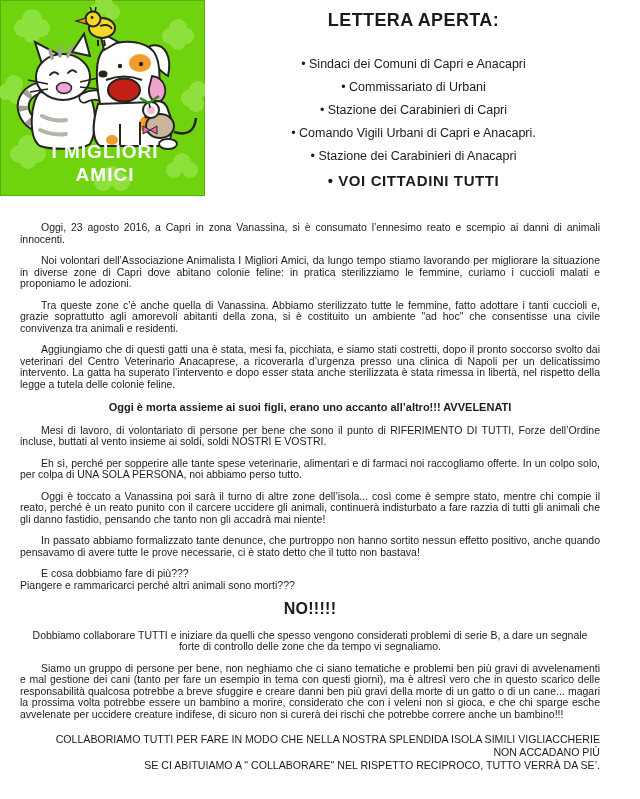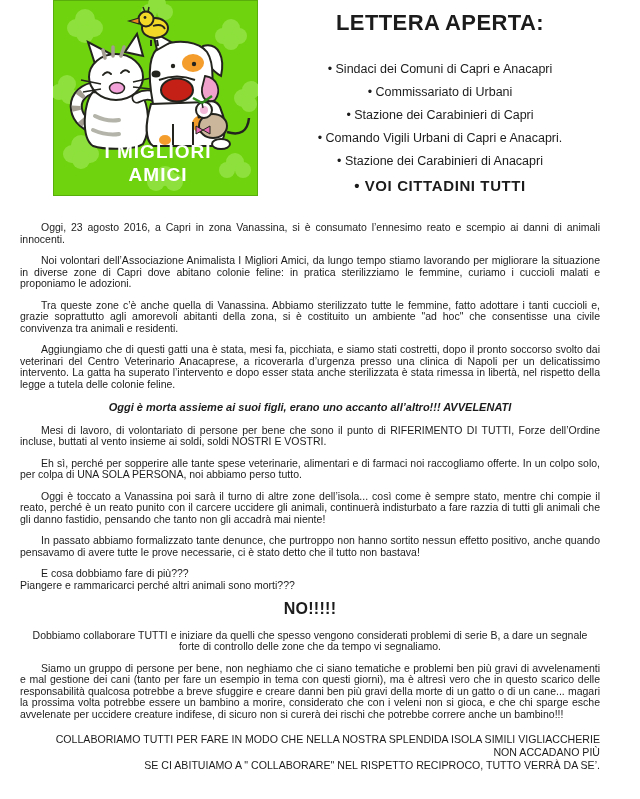--- a/index.html
+++ b/index.html
@@ -6,32 +6,32 @@
   .page{
     position:relative;
     width:640px;height:799px;
     overflow:hidden;
     background:#ffffff;
     color:#1c1c1c;
     font-family:"Liberation Sans", sans-serif;
   }
   
   .header{display:flex;align-items:flex-start;}
-  .logo{flex:0 0 auto;width:205px;height:196px;margin-left:53px;}
+  .logo{flex:0 0 auto;width:205px;height:196px;}
   .logo svg{display:block;}
   .header-right{flex:1;text-align:center;padding:8px 24px 0 6px;}
-  .letter-title{font-size:22px;font-weight:bold;letter-spacing:.4px;margin:2px 0 26px;}
+  .letter-title{font-size:18px;font-weight:bold;letter-spacing:.4px;margin:2px 0 26px;}
   .recipient{font-size:12.5px;margin:0 0 8.5px;line-height:14.5px;}
   .addressee{font-size:15px;font-weight:bold;letter-spacing:.6px;margin-top:6px;}
   
   .body{padding:26px 40px 0 20px;font-size:10.5px;line-height:11.5px;}
   .body p{margin:0 0 10px;}
   p.j{text-align:justify;text-indent:21px;}
   p.c{text-align:center;}
-  p.hl{font-weight:bold;font-style:italic;font-size:11px;text-align:center;margin:12px 0 11px;}
+  p.hl{font-weight:bold;font-size:11px;text-align:center;margin:12px 0 11px;}
   p.no{font-weight:bold;font-size:16px;text-align:center;margin:12px 0 15px;letter-spacing:.3px;}
   p.qs{text-indent:21px;}
   p.final{text-align:right;line-height:13px;font-size:10.6px;margin-top:13px;}
 </style>
 </head>
 <body>
 
 <div class="page">
 
   <div class="header">

